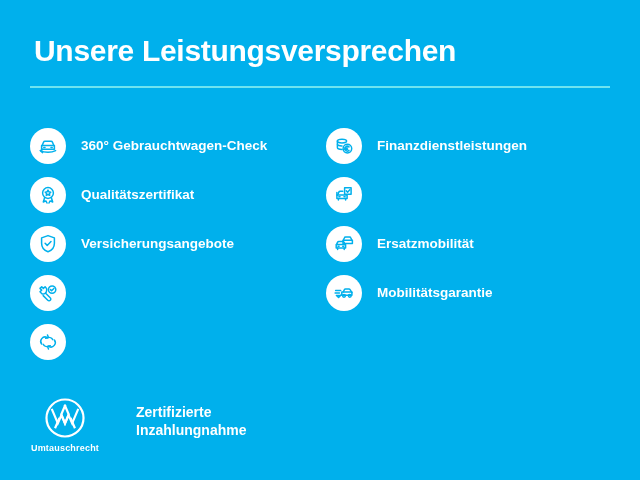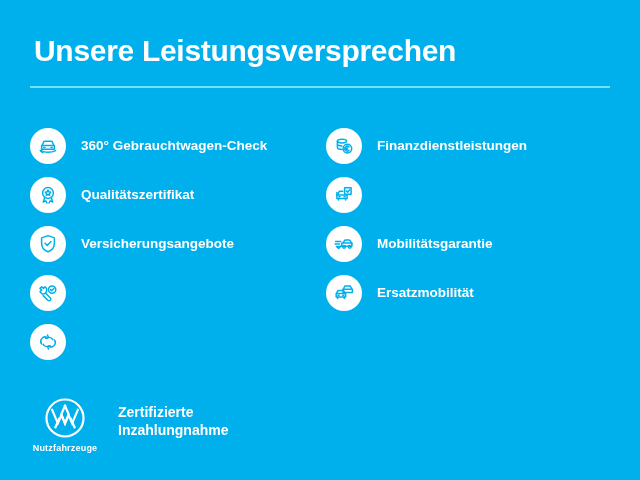--- a/index.html
+++ b/index.html
@@ -131,21 +131,21 @@
   }
   .logo-wordmark {
     margin-top: 3px;
     font-size: 9px;
     font-weight: bold;
     color: #ffffff;
     letter-spacing: 0.2px;
     white-space: nowrap;
   }
   .footer-text {
-    margin-left: 18px;
+    margin-left: 36px;
     margin-top: 7px;
     font-size: 14px;
     font-weight: bold;
     color: #ffffff;
     line-height: 1.32;
   }
   .footer-text div {
     white-space: nowrap;
   }
 </style>
@@ -251,60 +251,60 @@
             <path d="M12.6 4.7h6.5v6.5h-6.5z"></path>
             <path d="M14.3 7.9l1.3 1.3 2.2-2.5"></path>
           </svg>
         </span>
       </div>
 
 
       <div class="service-item">
         <span class="icon-badge">
           <svg viewBox="0 0 24 24">
+            <path d="M11.4 8.2l.9-2.2a1.4 1.4 0 0 1 1.3-.9h4a1.4 1.4 0 0 1 1.3.9l.9 2.2"></path>
+            <path d="M11 8.2h9.4v3.2H11z"></path>
+            <path d="M4.6 12.6l.9-2.2a1.4 1.4 0 0 1 1.3-.9h4a1.4 1.4 0 0 1 1.3.9l.9 2.2"></path>
+            <path d="M4.2 12.6h9.4v3.4H4.2z"></path>
+            <path d="M6 14.2h1.1M10.7 14.2h1.1"></path>
+            <path d="M5.6 16v1.5M12.2 16v1.5"></path>
+          </svg>
+        </span>
+        <span class="service-label">Ersatzmobilität</span>
+      </div>
+
+      <div class="service-item">
+        <span class="icon-badge">
+          <svg viewBox="0 0 24 24">
             <path d="M11.4 10.9l.9-2.1a1.4 1.4 0 0 1 1.3-.85h3.3a1.4 1.4 0 0 1 1.2.7l1.8 2.9"></path>
             <path d="M9.8 10.9h10.1v3.4H9.8z"></path>
             <path d="M12 16.2a1.4 1.4 0 1 0 0-2.8 1.4 1.4 0 0 0 0 2.8z"></path>
             <path d="M17.8 16.2a1.4 1.4 0 1 0 0-2.8 1.4 1.4 0 0 0 0 2.8z"></path>
             <path d="M3.6 9.6h5.1M3.1 12.1h4.4M4.4 14.6h3.2"></path>
             <path d="M5.2 15.1l1.4 1.4 2.6-2.8"></path>
           </svg>
         </span>
         <span class="service-label">Mobilitätsgarantie</span>
-      </div>
-
-      <div class="service-item">
-        <span class="icon-badge">
-          <svg viewBox="0 0 24 24">
-            <path d="M11.4 8.2l.9-2.2a1.4 1.4 0 0 1 1.3-.9h4a1.4 1.4 0 0 1 1.3.9l.9 2.2"></path>
-            <path d="M11 8.2h9.4v3.2H11z"></path>
-            <path d="M4.6 12.6l.9-2.2a1.4 1.4 0 0 1 1.3-.9h4a1.4 1.4 0 0 1 1.3.9l.9 2.2"></path>
-            <path d="M4.2 12.6h9.4v3.4H4.2z"></path>
-            <path d="M6 14.2h1.1M10.7 14.2h1.1"></path>
-            <path d="M5.6 16v1.5M12.2 16v1.5"></path>
-          </svg>
-        </span>
-        <span class="service-label">Ersatzmobilität</span>
       </div>
 
     </div>
   </div>
 
   <div class="footer">
     <div class="logo-block">
       <span class="vw-roundel">
         <svg viewBox="0 0 48 48">
           <circle cx="24" cy="24" r="20.2"></circle>
           <path d="M24 10.6l-4 9.4 4 9.8 3.9-9.1 3.9 9.1 6.2-14.6"></path>
           <path d="M24 10.6l4 9.4-4 9.8-3.9-9.1-3.9 9.1L10 15.2"></path>
           <path d="M13.6 34.1l3.9-9.2"></path>
           <path d="M34.4 34.1l-3.9-9.2"></path>
         </svg>
       </span>
-      <span class="logo-wordmark">Nutzfahrzeuge</span>
+      <span class="logo-wordmark">Umtauschrecht</span>
     </div>
     <div class="footer-text">
       <div>Zertifizierte</div>
       <div>Inzahlungnahme</div>
     </div>
   </div>
 
 </div>
 
 </body></html>

